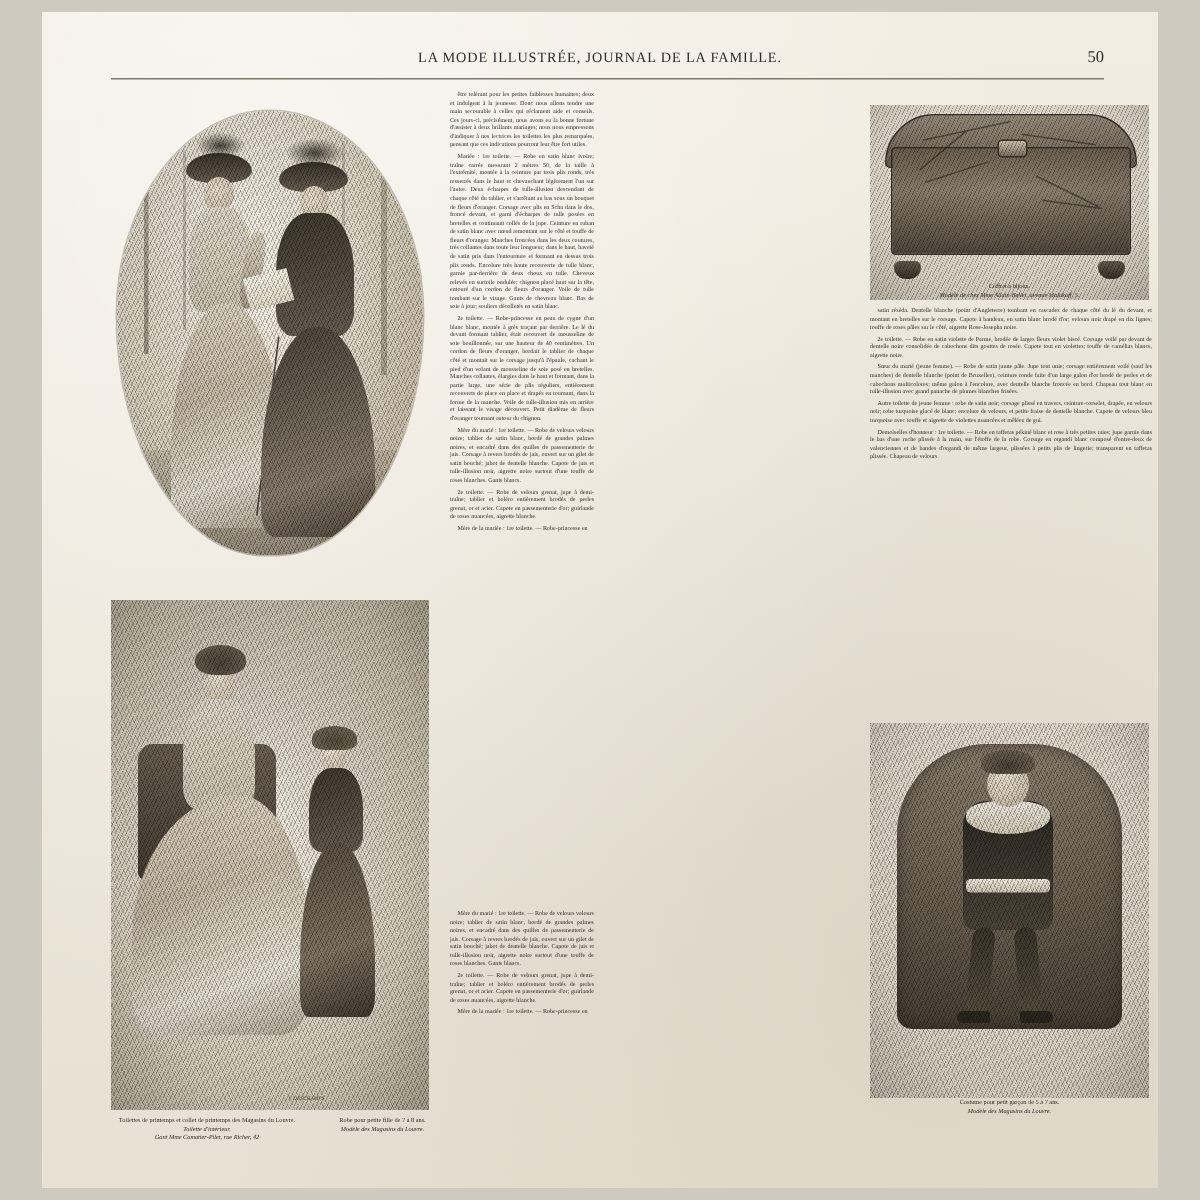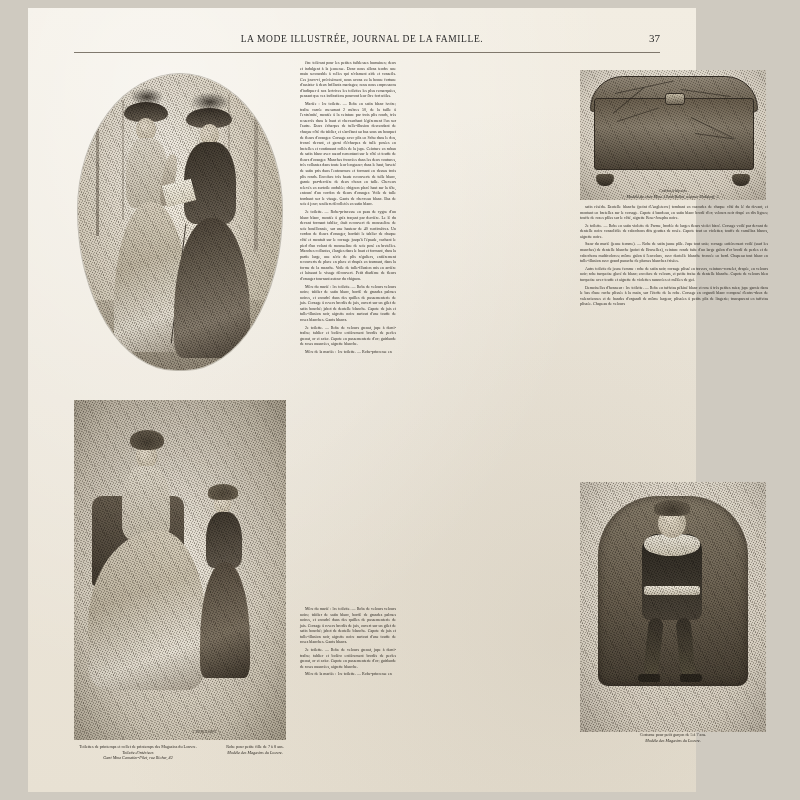--- a/index.html
+++ b/index.html
@@ -5,21 +5,21 @@
   html,body{margin:0;padding:0;}
   body{
     width:800px;height:800px;
     background:#cfcac0;
     font-family:"Liberation Serif", serif;
     overflow:hidden;
   }
   .page{
     position:absolute;
     left:28px; top:8px;
-    width:668px; height:784px;
+    width:744px; height:784px;
     background:#efeadf;
     box-shadow:0 0 6px rgba(0,0,0,.25) inset;
   }
   .paper-texture{
     position:absolute;inset:0;
     background:
       radial-gradient(ellipse at 20% 10%, rgba(255,255,255,.5), rgba(255,255,255,0) 60%),
       radial-gradient(ellipse at 80% 80%, rgba(180,170,150,.25), rgba(255,255,255,0) 60%),
       linear-gradient(180deg,#f2ede2 0%, #ece6da 50%, #e8e1d3 100%);
     pointer-events:none;
@@ -224,21 +224,21 @@
     color:#4a443a;
   }
 </style>
 </head>
 <body>
 
 <div class="page">
   <div class="paper-texture"></div>
 
   <div class="masthead">LA MODE ILLUSTRÉE, JOURNAL DE LA FAMILLE.</div>
-  <div class="folio">37</div>
+  <div class="folio">50</div>
   <div class="rule"></div>
 
   <div class="fig" id="fig-ladies">
     <div class="oval">
 
       <div class="tree" style="left:18px;top:12px;width:3px;height:150px;"></div>
       <div class="tree" style="left:44px;top:26px;width:2px;height:120px;opacity:.35;"></div>
       <div class="tree" style="left:176px;top:6px;width:4px;height:170px;opacity:.4;"></div>
       <div class="tree" style="left:150px;top:20px;width:2px;height:130px;opacity:.3;"></div>
       <div style="position:absolute;left:0;bottom:0;width:100%;height:70px;background:linear-gradient(180deg,rgba(150,140,120,.25),rgba(110,100,85,.55));"></div>

